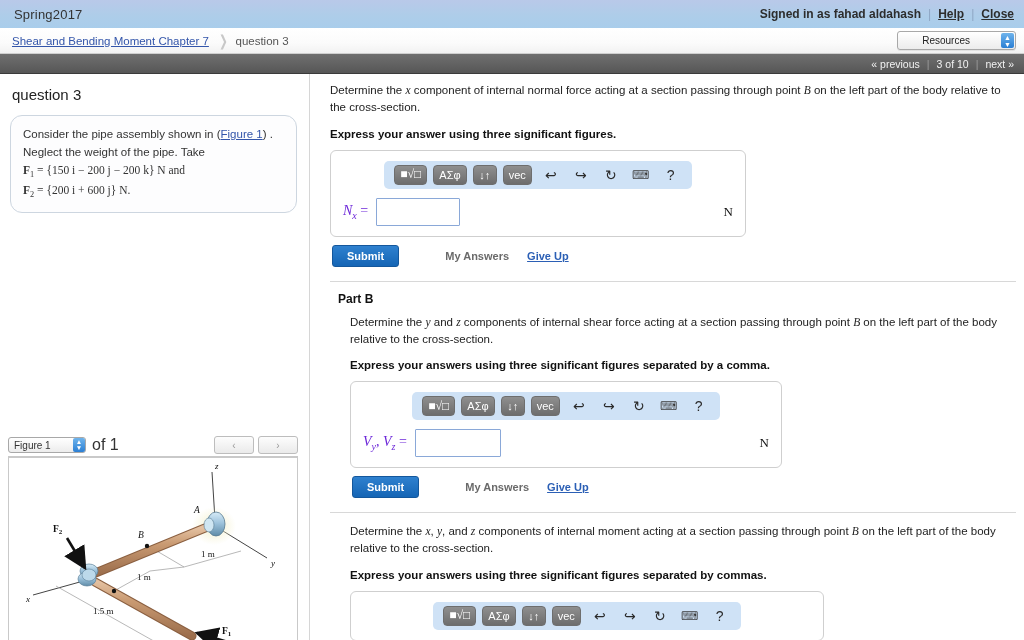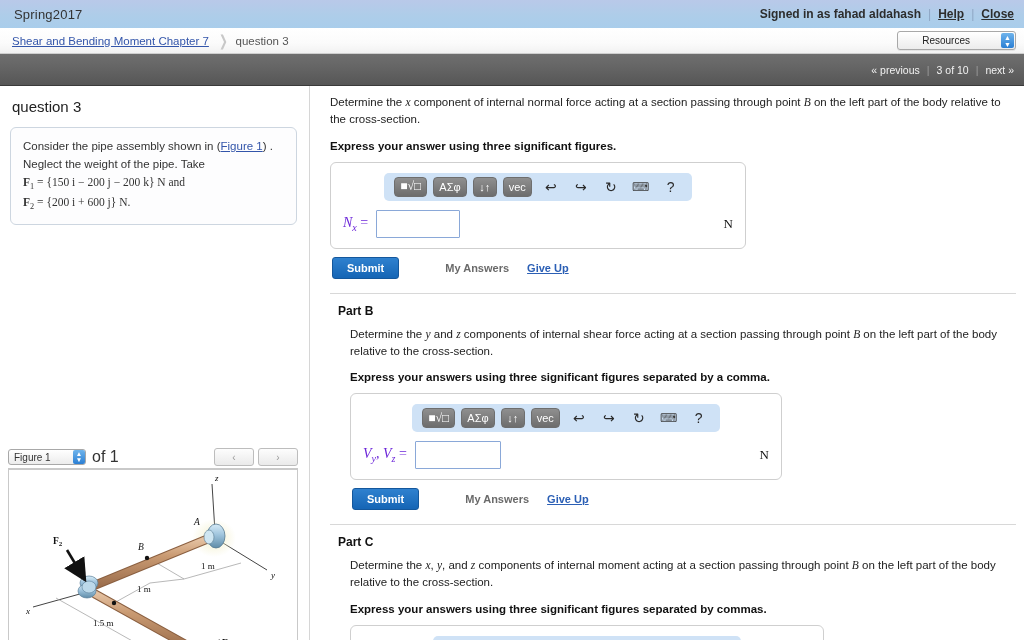--- a/index.html
+++ b/index.html
@@ -61,21 +61,21 @@
   .select-box .stepper {
     width: 13px; height: 15px; margin-left: 7px; margin-right: 1px;
     border-radius: 2px;
     background: linear-gradient(to bottom,#6fb4ec,#2b7fd4);
     color: #fff; font-size: 7px; line-height: 7px;
     display: flex; flex-direction: column; align-items: center; justify-content: center;
   }
 
   
   .pager-bar {
-    height: 32px;
+    height: 20px;
     background: linear-gradient(to bottom, #6f6f6f 0%, #636363 50%, #565656 100%);
     border-bottom: 1px solid #3a3a3a;
     display: flex; align-items: center; justify-content: flex-end;
     padding-right: 10px;
     color: #f2f2f2; font-size: 10.5px;
     box-sizing: border-box;
   }
   .pager-bar a { color: #f2f2f2; text-decoration: none; }
   .pager-bar .vsep { color: #9b9b9b; margin: 0 7px; }
 
@@ -91,21 +91,21 @@
     flex: 1; box-sizing: border-box;
     padding: 8px 8px 0 20px;
     overflow: hidden;
   }
 
   
   .q-title { font-size: 15px; color: #222; margin: 2px 0 12px 2px; }
   .q-box {
     border: 1px solid #cdd6e0;
     background: #fdfdfe;
-    border-radius: 6px;
+    border-radius: 12px;
     padding: 10px 12px;
     font-size: 11.5px; line-height: 1.55; color: #333;
   }
   .q-box a { color: #3355aa; text-decoration: underline; }
   .mathvar { font-family: "Liberation Serif", serif; font-style: italic; }
   .mathup  { font-family: "Liberation Serif", serif; font-style: normal; }
   .vecbold { font-family: "Liberation Serif", serif; font-weight: bold; font-style: normal; }
   sub { font-size: .72em; }
 
   .fig-panel { position: absolute; left: 8px; top: 360px; width: 290px; }
@@ -444,21 +444,20 @@
         <div class="actions" style="margin-left:20px;">
           <button class="submit-btn">Submit</button>
           <span class="my-answers">My Answers</span>
           <span class="give-up">Give Up</span>
         </div>
       </div>
 
       <hr class="part-sep">
 
       <div>
-        <div class="part-head">Part C</div>
         <div class="part-body indent">
           <span>Determine the </span><span class="mathvar">x</span>, <span class="mathvar">y</span>, and <span class="mathvar">z</span><span> components of internal moment acting at a section passing through point </span><span class="mathvar">B</span><span> on the left part of the body relative to the cross-section.</span>
         </div>
         <div class="instr indent">Express your answers using three significant figures separated by commas.</div>
 
         <div class="ans-box wide-box" style="margin-left:20px;">
           <div class="toolbar">
             <div class="tb-btn sq">■√□</div>
             <div class="tb-btn">ΑΣφ</div>
             <div class="tb-btn">↓↑</div>

